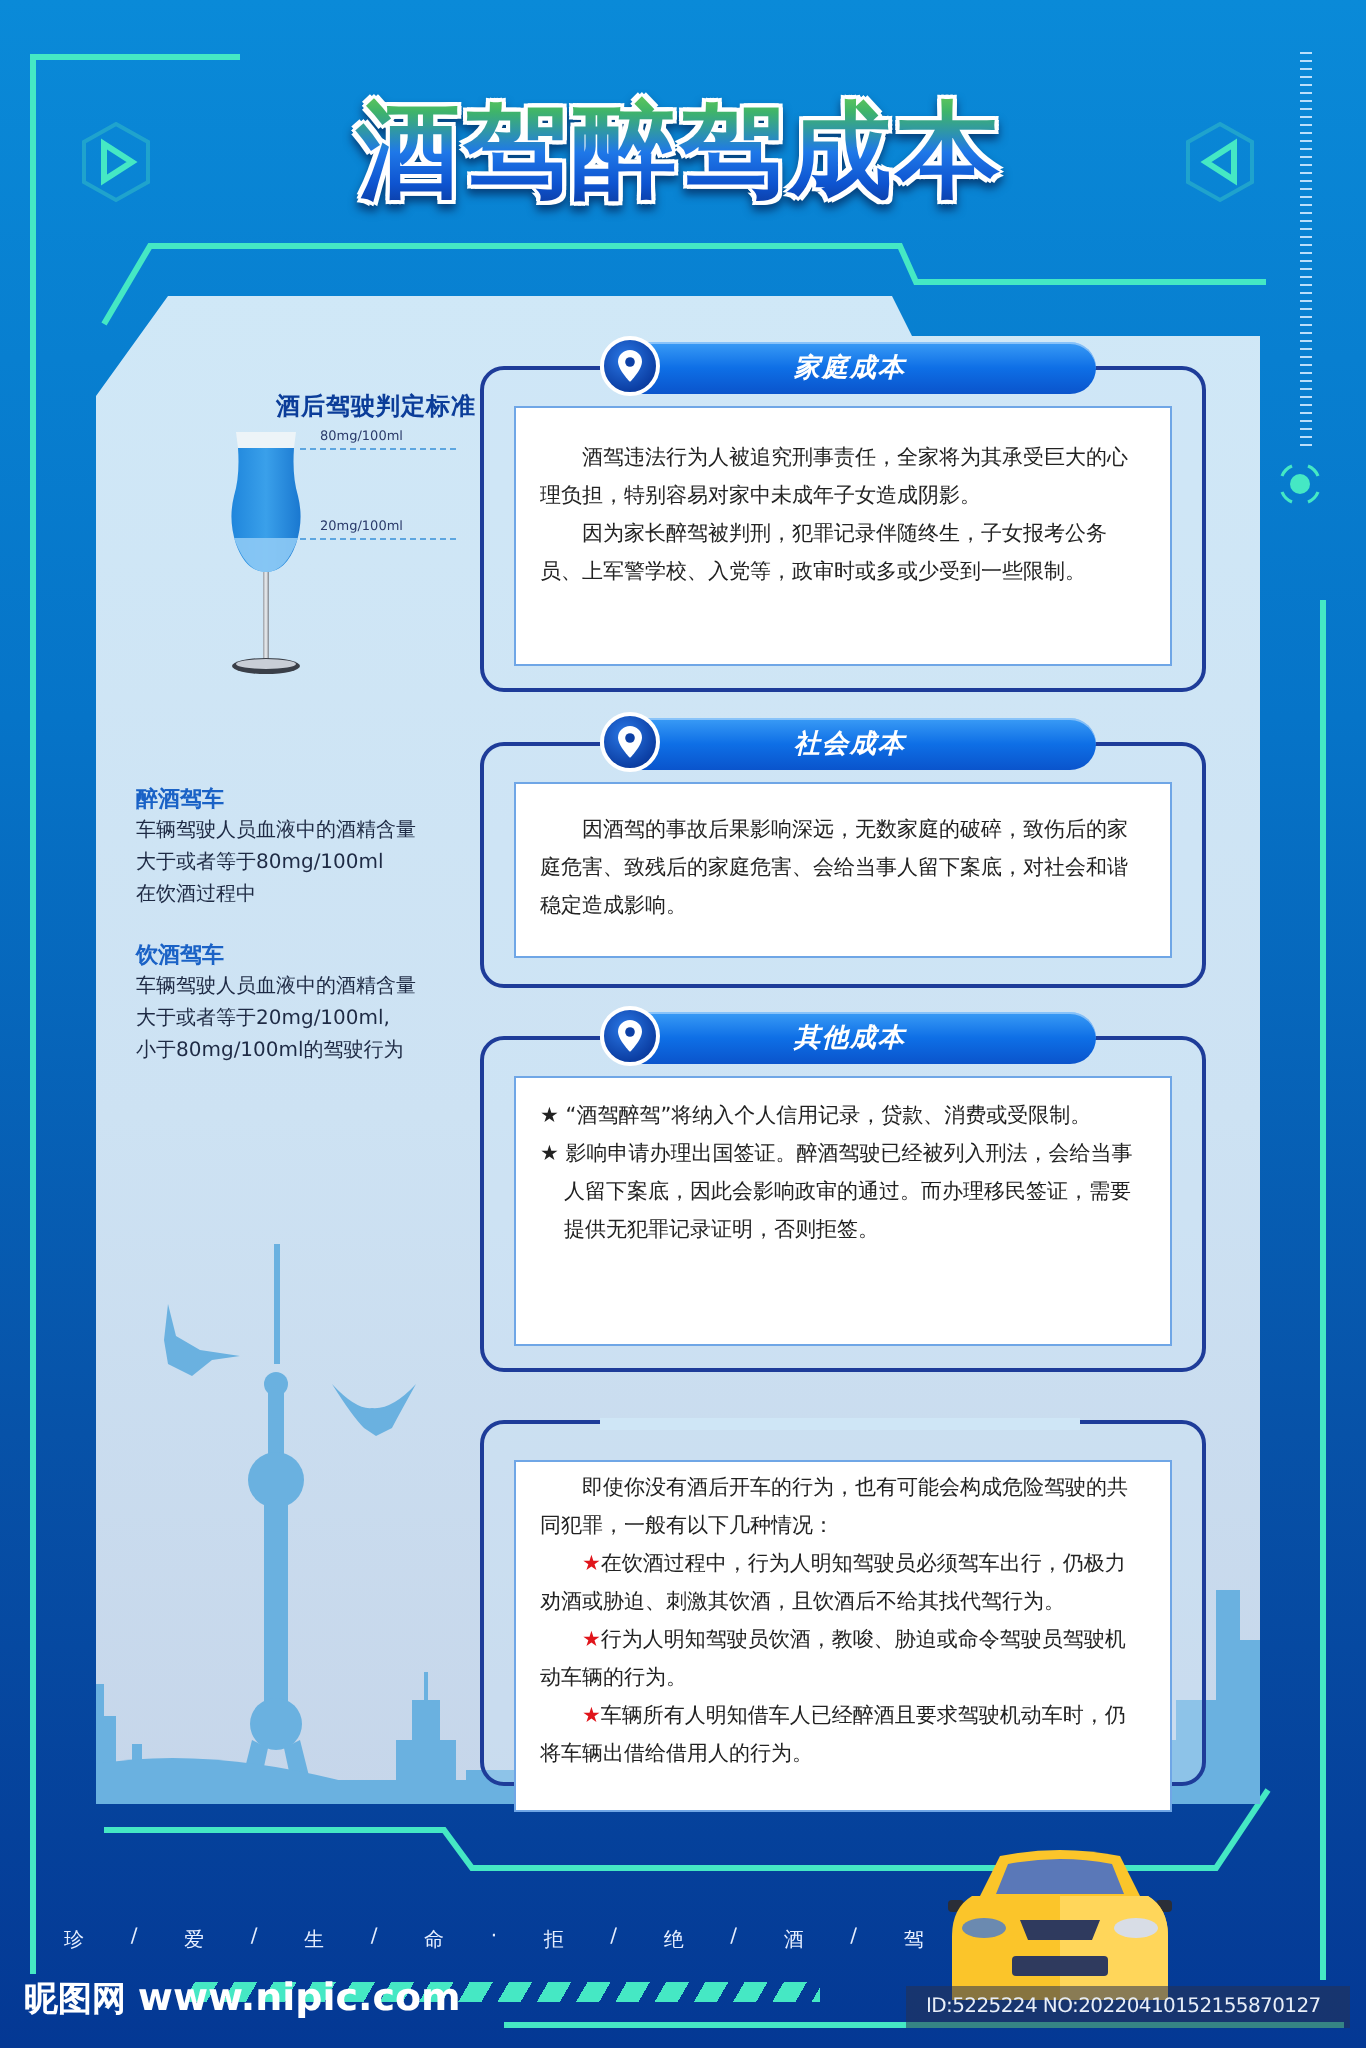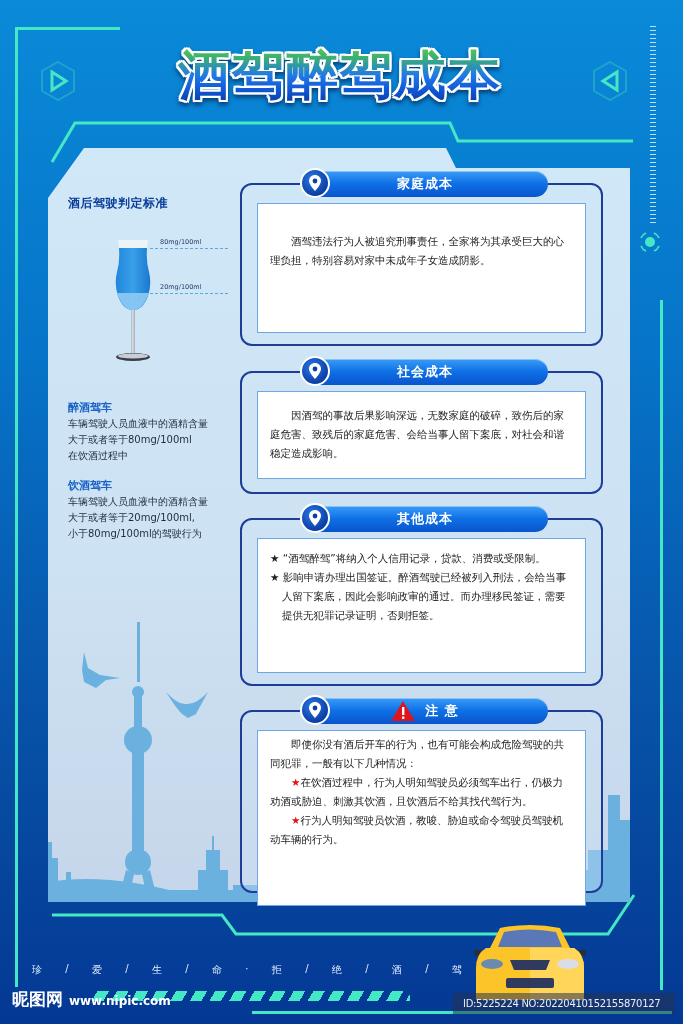--- a/index.html
+++ b/index.html
@@ -22,22 +22,22 @@
     font-family: "DejaVu Sans", sans-serif; font-weight: bold; font-size: 52px;
     letter-spacing: 2px;
     background: linear-gradient(180deg, #7fd84a 0%, #3fb46a 22%, #1f78e8 50%, #0e54d0 72%, #0a2a80 100%);
     -webkit-background-clip: text; background-clip: text; color: transparent;
     -webkit-text-stroke: 0px;
     filter: drop-shadow(2px 0 0 #fff) drop-shadow(-2px 0 0 #fff) drop-shadow(0 2px 0 #fff) drop-shadow(0 -2px 0 #fff) drop-shadow(0 3px 2px rgba(0,0,40,0.5));
   }
 
   
   .left-col { position: absolute; left: 68px; top: 195px; width: 170px; }
-  .std-title { font-size: 12px; font-weight: bold; color: #0b3d99; text-align: left; letter-spacing: 0.5px; margin-left: 0px; }
-  .glass-wrap { position: relative; width: 170px; height: 140px; margin-top: 26px; }
+  .std-title { font-size: 12px; font-weight: bold; color: #0b3d99; text-align: right; letter-spacing: 0.5px; margin-left: 0px; }
+  .glass-wrap { position: relative; width: 170px; height: 140px; margin-top: 2px; }
   .level-label { position: absolute; font-size: 6.5px; color: #2a3a6a; }
   .level-line { position: absolute; height: 0; border-top: 1px dashed #5da6e0; }
 
   .def-block { margin-top: 22px; }
   .def-title { font-size: 11px; font-weight: bold; color: #1a62c6; line-height: 16px; }
   .def-text { font-size: 10px; color: #1e2a44; line-height: 16px; }
 
   
   .card {
     position: absolute; left: 240px; width: 363px;
@@ -56,21 +56,21 @@
   }
   .pin-circle {
     position: absolute; left: -2px; top: -3px; width: 30px; height: 30px; border-radius: 50%;
     background: radial-gradient(circle at 40% 35%, #2a78e6 0%, #0c3fa4 70%, #0a2f86 100%);
     border: 2px solid #fff;
     display: flex; align-items: center; justify-content: center;
   }
   .header-label {
     position: absolute; left: 0; right: 0; top: 0; height: 26px;
     display: flex; align-items: center; justify-content: center;
-    color: #fff; font-weight: bold; font-size: 13px; letter-spacing: 1px;
+    color: #fff; font-weight: bold; font-size: 13px; letter-spacing: 1px; font-style: italic;
   }
   .card-body {
     position: absolute; left: 15px; right: 15px;
     background: #fff; border: 1px solid #6fa6e6;
     padding: 10px 12px; font-size: 10.5px; line-height: 19px; color: #222;
   }
   .indent { text-indent: 2em; }
   .star-item { padding-left: 12px; text-indent: -12px; }
   .red-star { color: #e0151b; }
 
@@ -80,21 +80,21 @@
     opacity: 0.9;
   }
 
   
   .tagline { position: absolute; left: 32px; top: 963px; width: 430px; display: flex; justify-content: space-between;
     font-size: 10px; color: #e7efff; }
   .stripes { position: absolute; left: 94px; top: 991px; width: 316px; height: 10px;
     background: repeating-linear-gradient(120deg, transparent 0 3px, #45e8c4 3px 13px, transparent 13px 17px);
   }
   .watermark { position: absolute; left: 12px; top: 988px; font-size: 17px; font-weight: bold; color: #fff; letter-spacing: 0px; }
-  .watermark .url { font-size: 12px; font-weight: bold; }
+  .watermark .url { font-size: 19px; font-weight: bold; }
   .idbar { position: absolute; left: 453px; top: 993px; width: 222px; height: 21px; background: rgba(40,50,80,0.55);
     font-size: 10px; color: #e8eef8; display: flex; align-items: center; padding-left: 10px; letter-spacing: -0.3px; }
 </style>
 </head>
 <body>
 
 <div class="frame-line" style="left:15px;top:27px;width:3px;height:960px;"></div>
 <div class="frame-line" style="left:15px;top:27px;width:105px;height:3px;"></div>
 <div class="frame-line" style="left:660px;top:300px;width:3px;height:690px;"></div>
 
@@ -184,21 +184,21 @@
       <rect x="23.5" y="72" width="3" height="44" fill="url(#stem)"></rect>
       <ellipse cx="25" cy="119" rx="17" ry="4" fill="#3a3f48"></ellipse>
       <ellipse cx="25" cy="118" rx="15" ry="2.5" fill="#c9ced6"></ellipse>
     </svg>
     <div class="level-line" style="left:82px;top:10px;width:78px;"></div>
     <div class="level-label" style="left:92px;top:0px;">80mg/100ml</div>
     <div class="level-line" style="left:82px;top:55px;width:78px;"></div>
     <div class="level-label" style="left:92px;top:45px;">20mg/100ml</div>
   </div>
 
-  <div class="def-block" style="margin-top:22px;">
+  <div class="def-block" style="margin-top:38px;">
     <div class="def-title">醉酒驾车</div>
     <div class="def-text">车辆驾驶人员血液中的酒精含量</div>
     <div class="def-text">大于或者等于80mg/100ml</div>
     <div class="def-text">在饮酒过程中</div>
   </div>
   <div class="def-block" style="margin-top:14px;">
     <div class="def-title">饮酒驾车</div>
     <div class="def-text">车辆驾驶人员血液中的酒精含量</div>
     <div class="def-text">大于或者等于20mg/100ml,</div>
     <div class="def-text">小于80mg/100ml的驾驶行为</div>
@@ -209,22 +209,23 @@
   <div class="card-cut"></div>
   <div class="card-header">
     <div class="pin-circle">
       <svg width="12" height="16" viewBox="0 0 12 16">
           <path d="M6,0 C2.7,0 0,2.6 0,5.8 C0,10 6,16 6,16 C6,16 12,10 12,5.8 C12,2.6 9.3,0 6,0 Z" fill="#fff"></path>
           <circle cx="6" cy="6" r="2.4" fill="#0c3fa4"></circle>
         </svg>
     </div>
     <div class="header-label">家庭成本</div>
   </div>
-  <div class="card-body" style="top:18px;height:130px;padding-top:28px;">
+  <div class="card-body" style="top:18px;height:130px;padding-top:16px;">
     <p class="indent">酒驾违法行为人被追究刑事责任，全家将为其承受巨大的心理负担，特别容易对家中未成年子女造成阴影。</p>
+    <p class="indent">因为家长醉驾被判刑，犯罪记录伴随终生，子女报考公务员、上军警学校、入党等，政审时或多或少受到一些限制。</p>
   </div>
 </div>
 
 <div class="card" style="top:371px;height:123px;">
   <div class="card-cut"></div>
   <div class="card-header">
     <div class="pin-circle">
       <svg width="12" height="16" viewBox="0 0 12 16">
           <path d="M6,0 C2.7,0 0,2.6 0,5.8 C0,10 6,16 6,16 C6,16 12,10 12,5.8 C12,2.6 9.3,0 6,0 Z" fill="#fff"></path>
           <circle cx="6" cy="6" r="2.4" fill="#0c3fa4"></circle>
@@ -249,40 +250,25 @@
     <div class="header-label">其他成本</div>
   </div>
   <div class="card-body" style="top:18px;height:135px;padding-top:10px;">
     <p class="star-item"><span>★ </span><span>“酒驾醉驾”将纳入个人信用记录，贷款、消费或受限制。</span></p>
     <p class="star-item"><span>★ </span><span>影响申请办理出国签证。醉酒驾驶已经被列入刑法，会给当事人留下案底，因此会影响政审的通过。而办理移民签证，需要提供无犯罪记录证明，否则拒签。</span></p>
   </div>
 </div>
 
 <div class="card" style="top:710px;height:183px;">
   <div class="card-cut"></div>
-  <div class="card-header">
-    <div class="pin-circle">
-      <svg width="12" height="16" viewBox="0 0 12 16">
-          <path d="M6,0 C2.7,0 0,2.6 0,5.8 C0,10 6,16 6,16 C6,16 12,10 12,5.8 C12,2.6 9.3,0 6,0 Z" fill="#fff"></path>
-          <circle cx="6" cy="6" r="2.4" fill="#0c3fa4"></circle>
-        </svg>
-    </div>
-    <div class="header-label">
-      <svg width="24" height="20" viewBox="0 0 24 20" style="margin-right:10px;">
-          <polygon points="12,0 24,20 0,20" fill="#e0151b"></polygon>
-          <rect x="11" y="6" width="2.4" height="8" fill="#fff"></rect>
-          <rect x="11" y="15.5" width="2.4" height="2.4" fill="#fff"></rect>
-        </svg>
-      <span>注 意</span>
-    </div>
-  </div>
   <div class="card-body" style="top:18px;height:176px;padding-top:4px;">
     <p class="indent">即使你没有酒后开车的行为，也有可能会构成危险驾驶的共同犯罪，一般有以下几种情况：</p>
     <p class="indent"><span class="red-star">★</span><span>在饮酒过程中，行为人明知驾驶员必须驾车出行，仍极力劝酒或胁迫、刺激其饮酒，且饮酒后不给其找代驾行为。</span></p>
     <p class="indent"><span class="red-star">★</span><span>行为人明知驾驶员饮酒，教唆、胁迫或命令驾驶员驾驶机动车辆的行为。</span></p>
+    <p class="indent"><span class="red-star">★</span><span>车辆所有人明知借车人已经醉酒且要求驾驶机动车时，仍将车辆出借给借用人的行为。</span></p>
   </div>
 </div>
 
 <div class="tagline">
   <span>珍</span>
   <span>/</span>
   <span>爱</span>
   <span>/</span>
   <span>生</span>
   <span>/</span>

